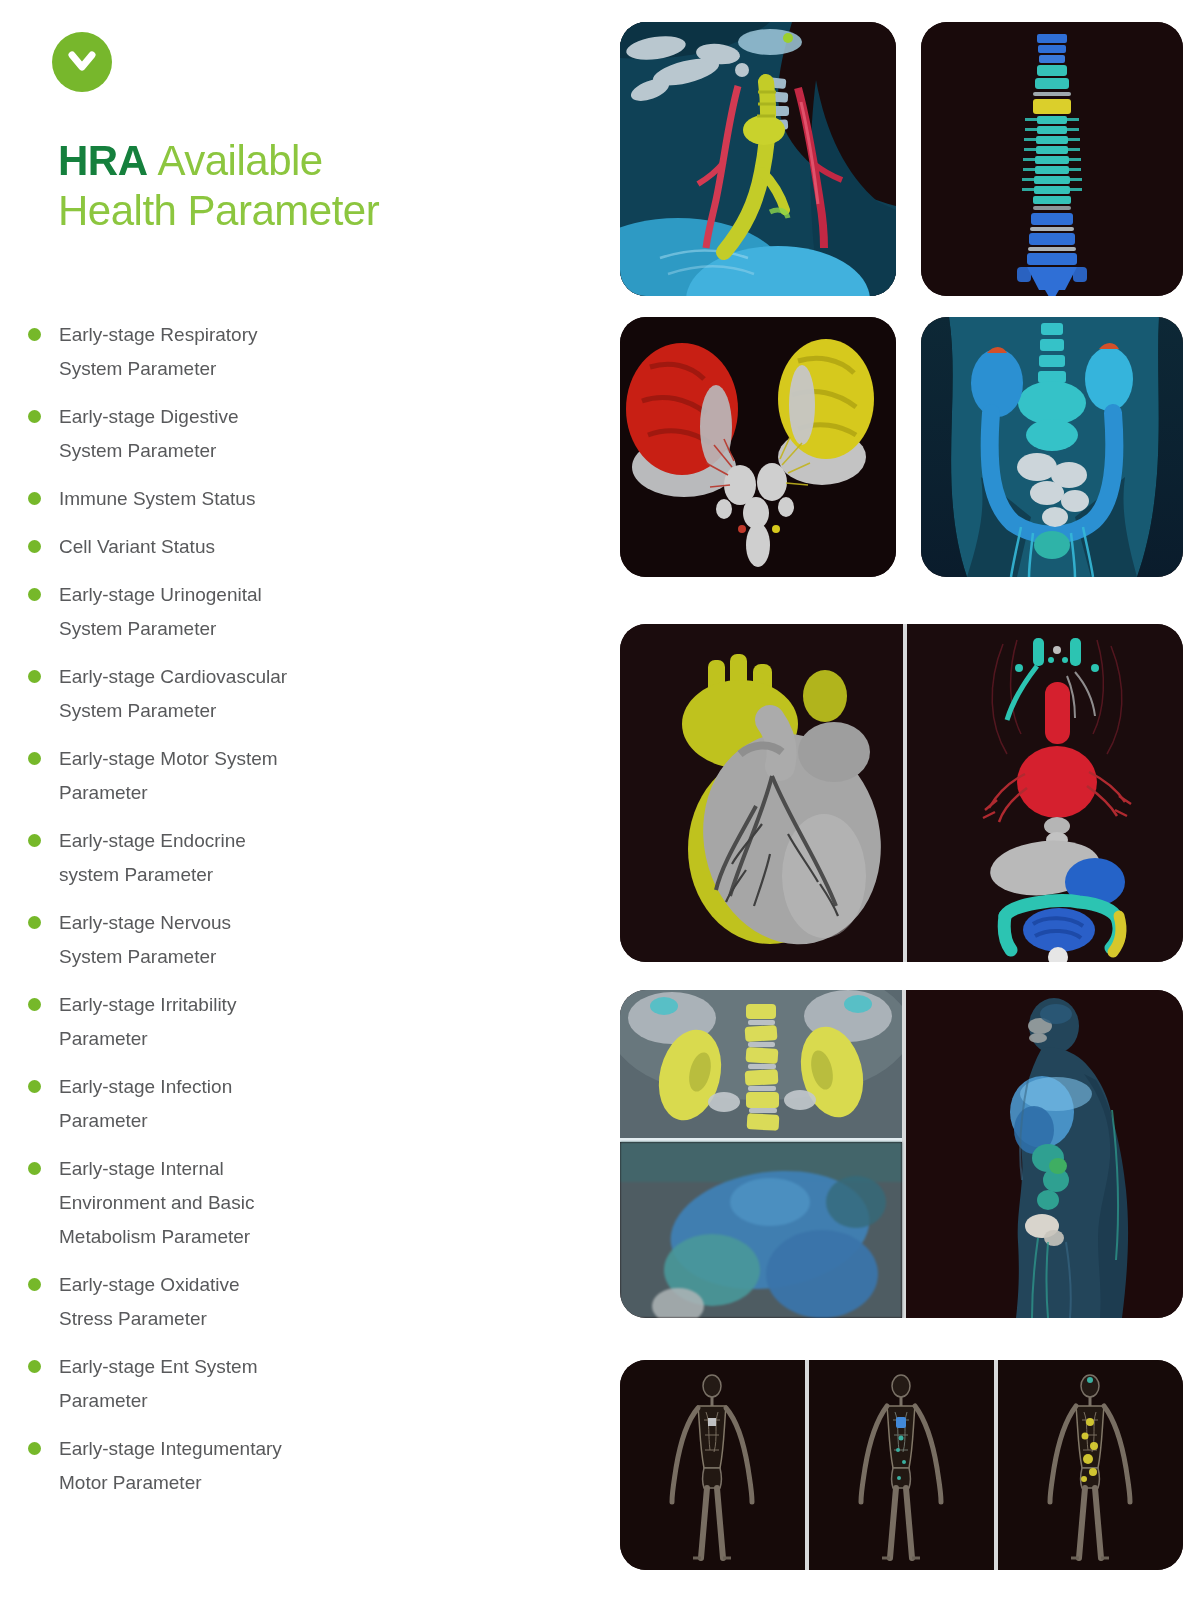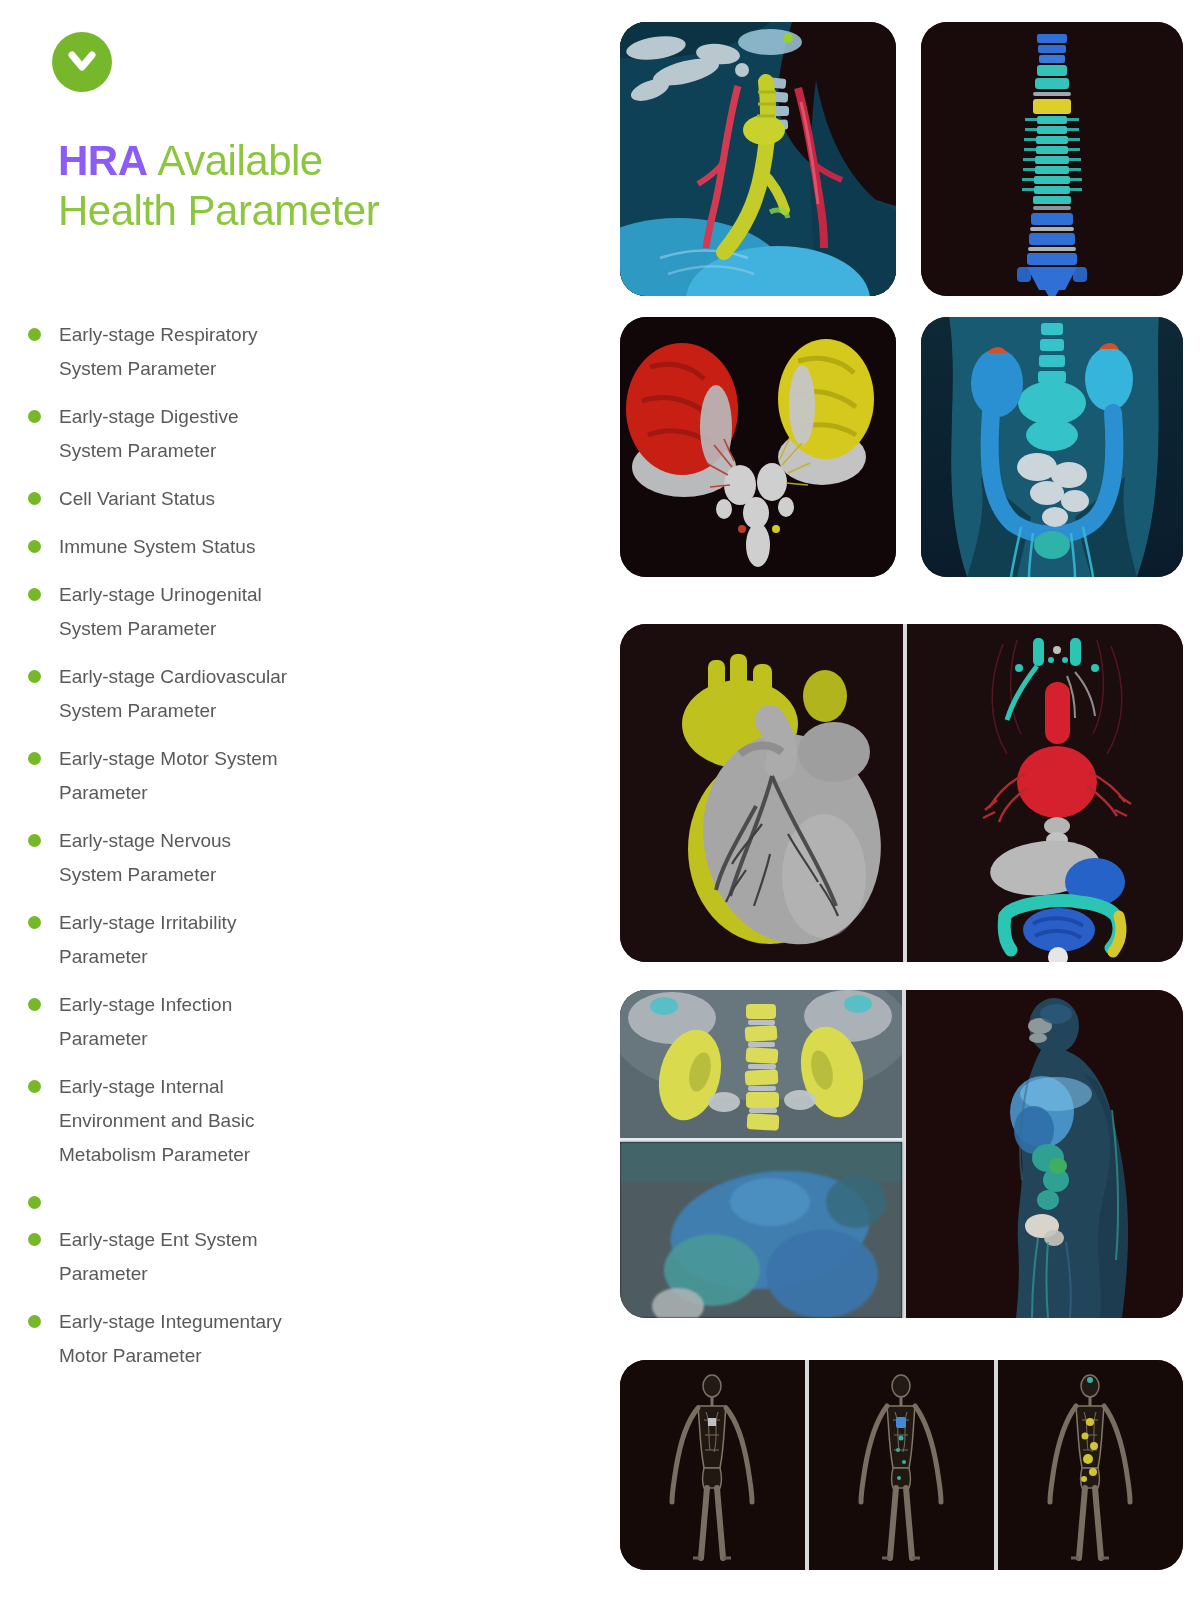--- a/index.html
+++ b/index.html
@@ -5,21 +5,21 @@
   html,body{margin:0;padding:0;background:#ffffff;}
   body{width:1200px;height:1600px;position:relative;overflow:hidden;
        font-family:"Liberation Sans","DejaVu Sans",sans-serif;}
   .abs{position:absolute;}
 
   
   .badge{left:52px;top:32px;width:60px;height:60px;border-radius:50%;
          background:#77b72c;display:flex;align-items:center;justify-content:center;}
   .title{left:58px;top:136px;width:480px;font-size:42px;line-height:50px;
          color:#8cc63f;letter-spacing:-0.5px;font-weight:300;}
-  .title .strong{font-weight:700;color:#8b5cf6;margin-right:10px;}
+  .title .strong{font-weight:700;color:#15803d;margin-right:10px;}
   .param-list{left:28px;top:318px;width:360px;list-style:none;margin:0;padding:0;}
   .param-list li{display:flex;align-items:flex-start;margin-bottom:14px;}
   .bullet{width:13px;height:13px;border-radius:50%;background:#76b82a;
           margin:10px 18px 0 0;flex:0 0 13px;}
   .param-text{font-size:19px;line-height:34px;color:#58595b;white-space:pre-line;}
 
   
   .gallery{left:620px;top:22px;width:563px;height:1548px;}
   .panel{position:absolute;border-radius:26px;overflow:hidden;background:#1a0c0d;}
   .panel svg{display:block;}
@@ -57,40 +57,45 @@
       <span class="param-text">Early-stage Respiratory
 System Parameter</span>
     </li>
   <li>
       <span class="bullet"></span>
       <span class="param-text">Early-stage Digestive
 System Parameter</span>
     </li>
   <li>
       <span class="bullet"></span>
+      <span class="param-text">Immune System Status</span>
+    </li>
+  <li>
+      <span class="bullet"></span>
       <span class="param-text">Cell Variant Status</span>
-    </li>
-  <li>
-      <span class="bullet"></span>
-      <span class="param-text">Immune System Status</span>
     </li>
   <li>
       <span class="bullet"></span>
       <span class="param-text">Early-stage Urinogenital
 System Parameter</span>
     </li>
   <li>
       <span class="bullet"></span>
       <span class="param-text">Early-stage Cardiovascular
 System Parameter</span>
     </li>
   <li>
       <span class="bullet"></span>
       <span class="param-text">Early-stage Motor System
 Parameter</span>
+    </li>
+  <li>
+      <span class="bullet"></span>
+      <span class="param-text">Early-stage Endocrine
+system Parameter</span>
     </li>
   <li>
       <span class="bullet"></span>
       <span class="param-text">Early-stage Nervous
 System Parameter</span>
     </li>
   <li>
       <span class="bullet"></span>
       <span class="param-text">Early-stage Irritability
 Parameter</span>
@@ -101,20 +106,22 @@
 Parameter</span>
     </li>
   <li>
       <span class="bullet"></span>
       <span class="param-text">Early-stage Internal
 Environment and Basic
 Metabolism Parameter</span>
     </li>
   <li>
       <span class="bullet"></span>
+      <span class="param-text">Early-stage Oxidative
+Stress Parameter</span>
     </li>
   <li>
       <span class="bullet"></span>
       <span class="param-text">Early-stage Ent System
 Parameter</span>
     </li>
   <li>
       <span class="bullet"></span>
       <span class="param-text">Early-stage Integumentary
 Motor Parameter</span>

